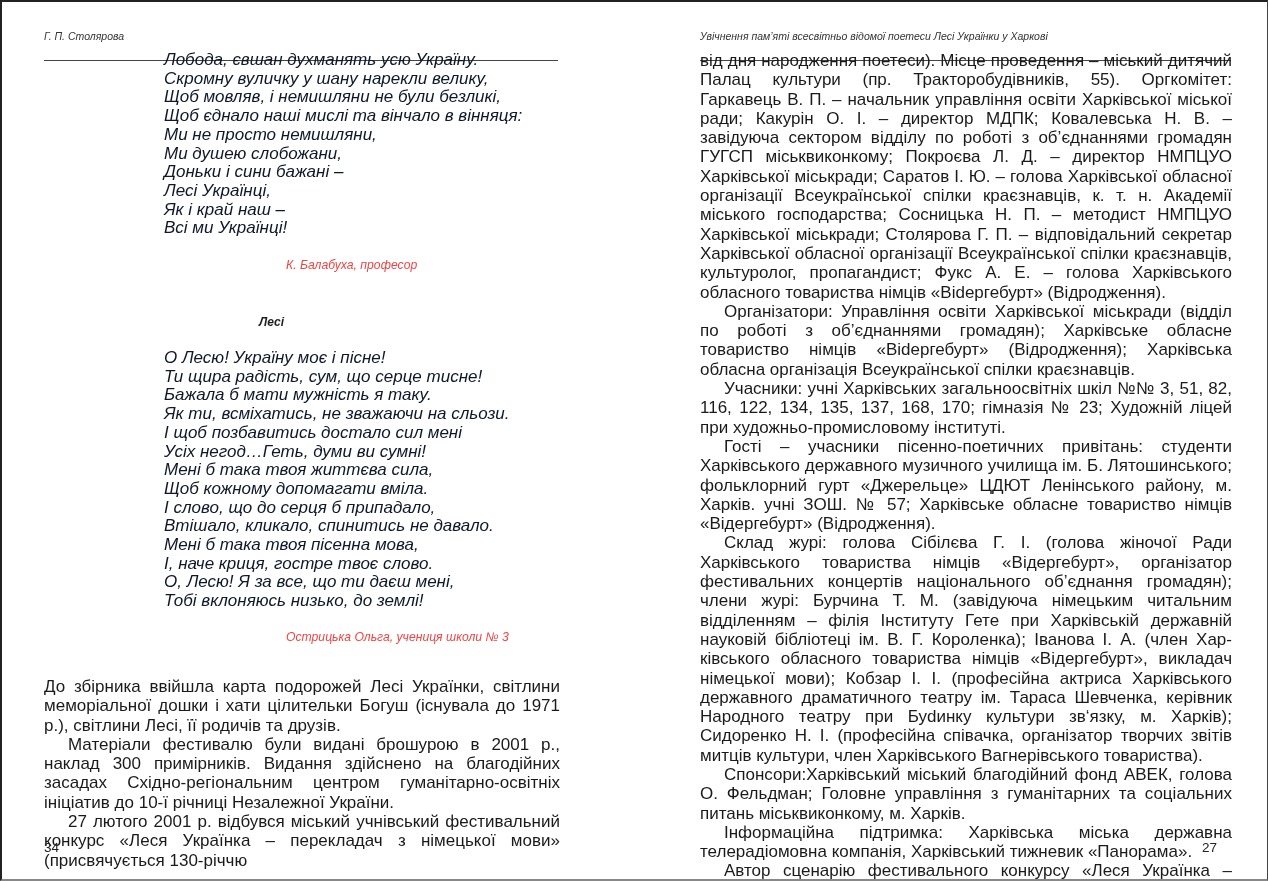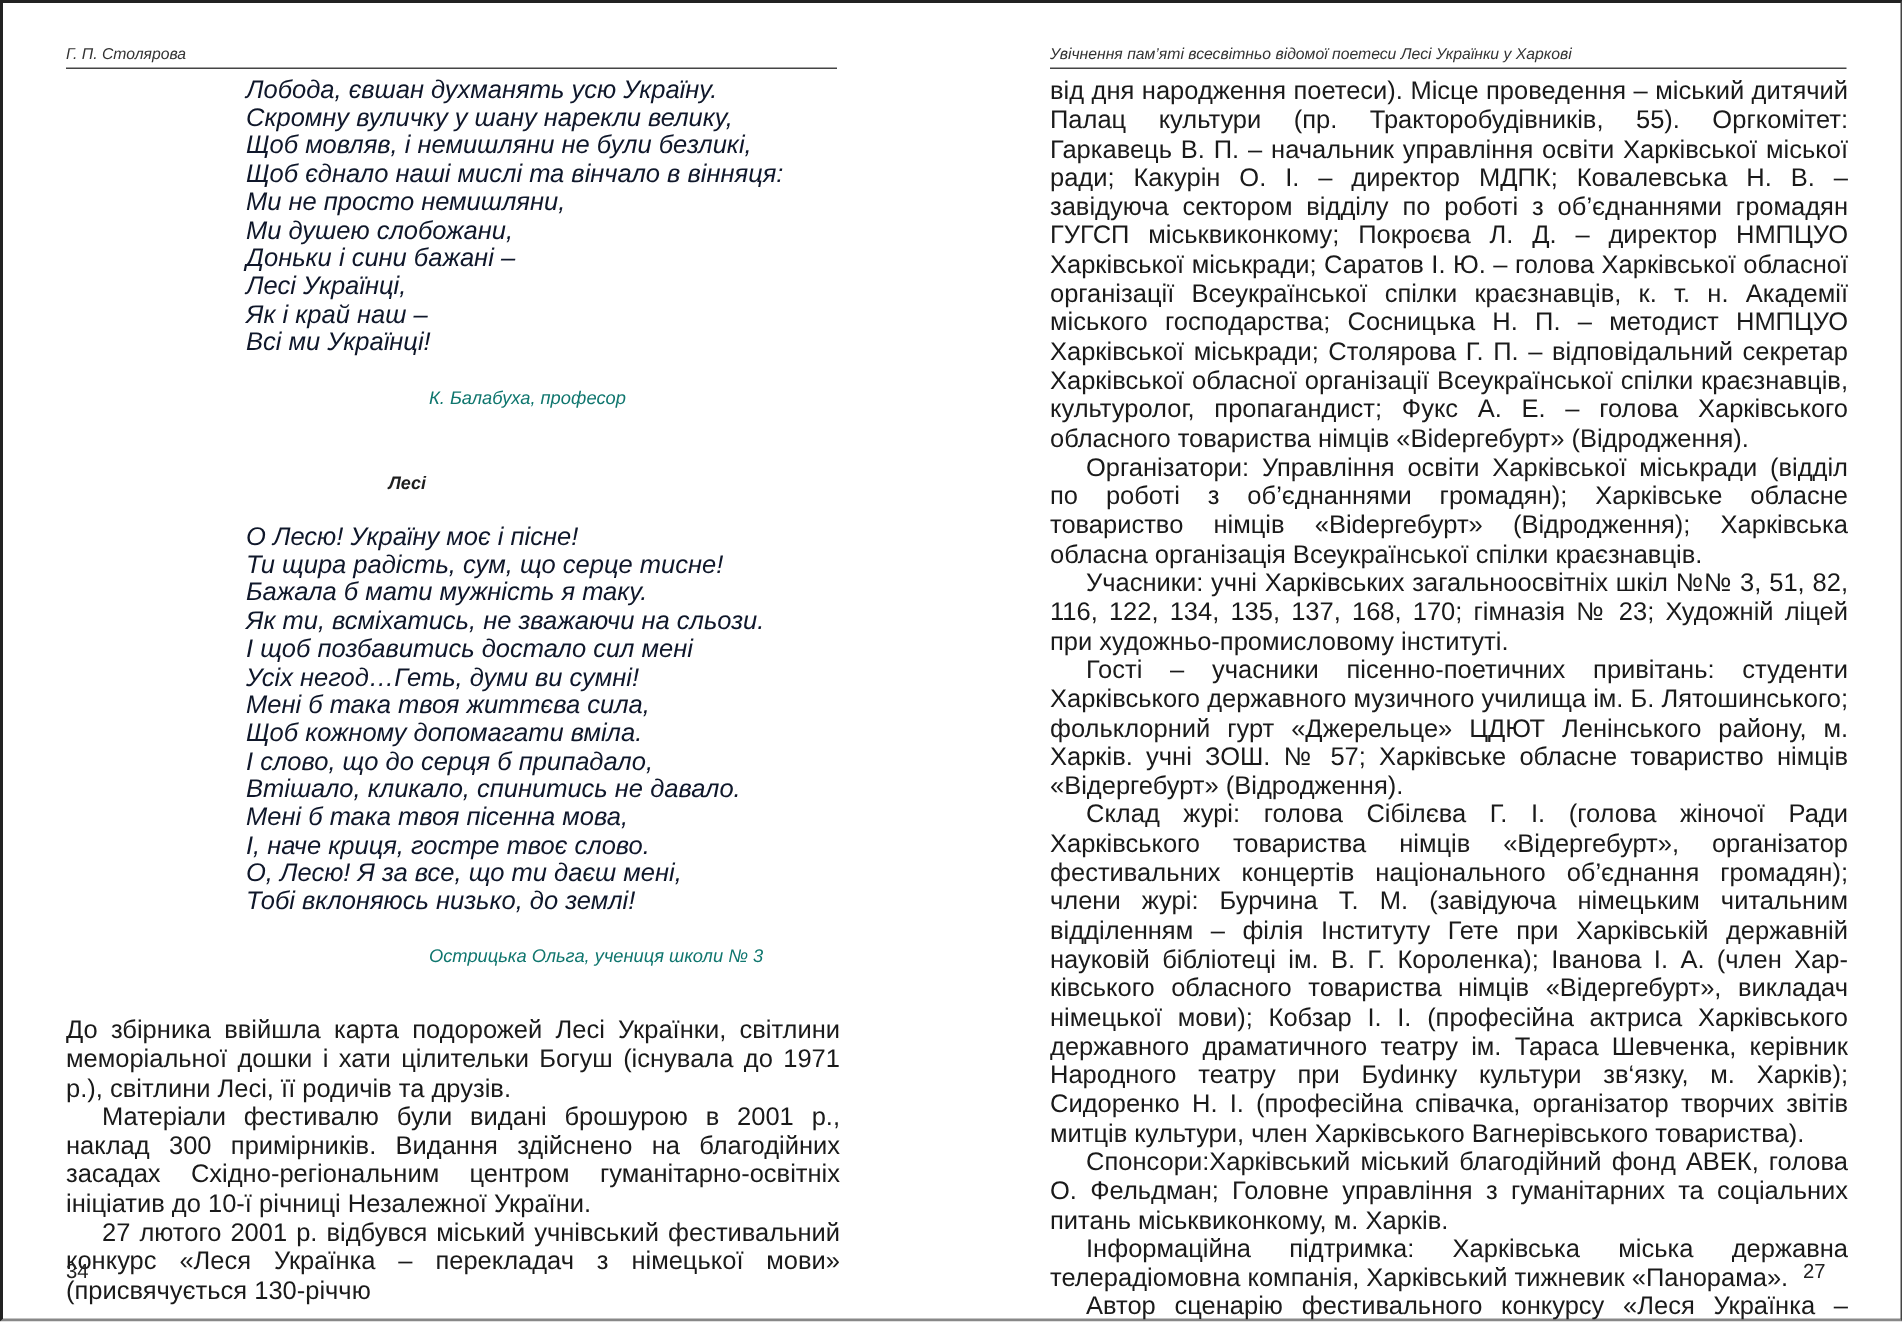--- a/index.html
+++ b/index.html
@@ -13,32 +13,32 @@
     border-right: 1px solid #444; border-bottom: 2px solid #888;
     background: #fff;
   }
   .page { position: absolute; top: 0; height: 100%; }
   .page-left { left: 0; width: 634px; }
   .page-right { left: 634px; width: 634px; }
 
   .running-head {
     position: absolute; top: 27px; height: 14px;
     font-style: italic; font-size: 10.5px; color: #333;
-    border-bottom: 1px solid #444; padding-bottom: 2px;
+    border-bottom: 1px solid #444; padding-bottom: 17px;
     line-height: 14px;
   }
   .page-left .running-head { left: 42px; width: 514px; text-align: left; }
   .page-right .running-head { left: 64px; width: 531px; }
 
   .poem {
     position: absolute; font-style: italic; font-size: 17px; line-height: 18.7px; color: #0f172a;
   }
   .poem1 { left: 162px; top: 49px; }
   .poem-line { white-space: nowrap; }
-  .attribution { position: absolute; font-style: italic; font-size: 12.2px; color: #0f766e; white-space: nowrap; }
+  .attribution { position: absolute; font-style: italic; font-size: 12.2px; color: #ef4444; white-space: nowrap; }
   .attr1 { left: 284px; top: 256px; }
   .poem-title { position: absolute; left: 257px; top: 313px; font-weight: bold; font-style: italic; font-size: 12px; }
   .poem2 { left: 162px; top: 347px; }
   .attr2 { left: 284px; top: 628px; }
 
   .prose {
     position: absolute; font-size: 17px; line-height: 19.3px; color: #1a1a1a;
     text-align: justify;
   }
   .page-left .prose { left: 42px; width: 516px; top: 675px; }

